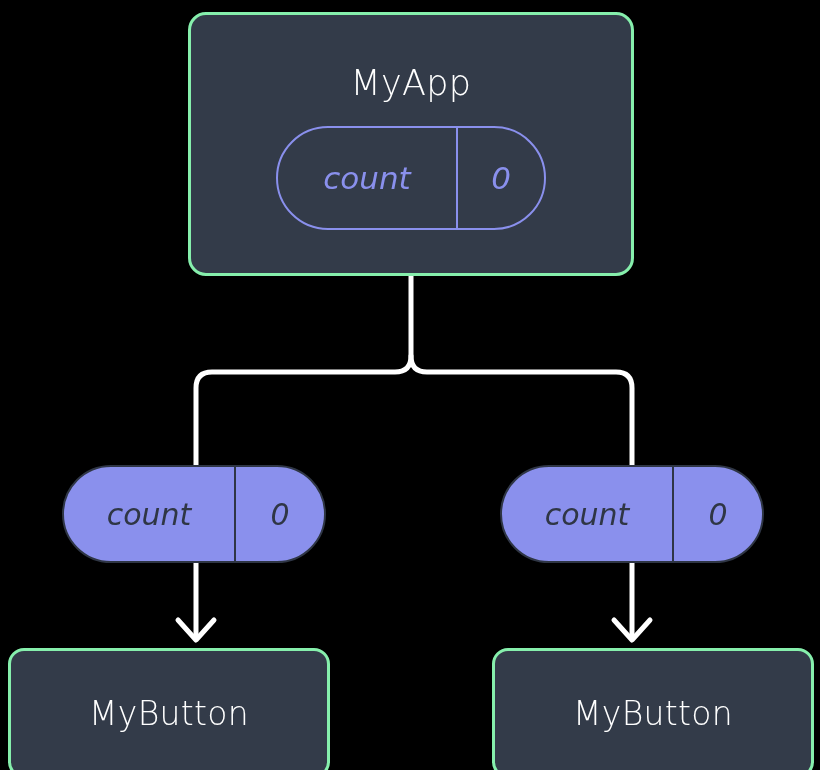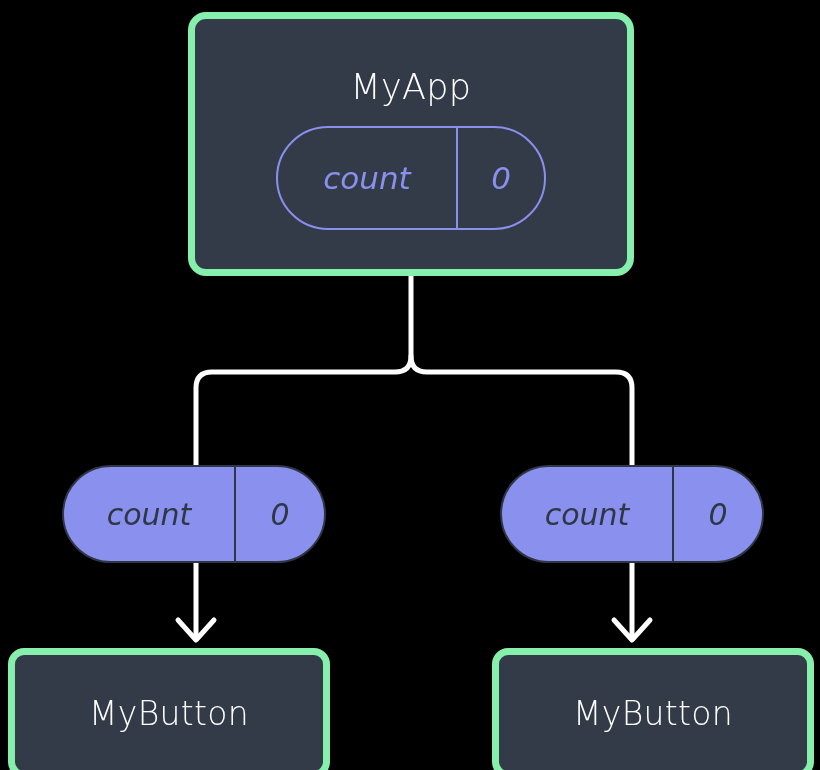--- a/index.html
+++ b/index.html
@@ -26,21 +26,21 @@
     width: 820px;
     height: 770px;
     pointer-events: none;
   }
 
   
   .node-box {
     position: absolute;
     box-sizing: border-box;
     background: #333B49;
-    border: 7px solid #86efac;
+    border: 3px solid #86efac;
     border-radius: 16px;
     display: flex;
     align-items: flex-start;
     justify-content: center;
   }
   .node-title {
     color: #FFFFFF;
     font-weight: 300;
     letter-spacing: 0.3px;
     white-space: nowrap;

